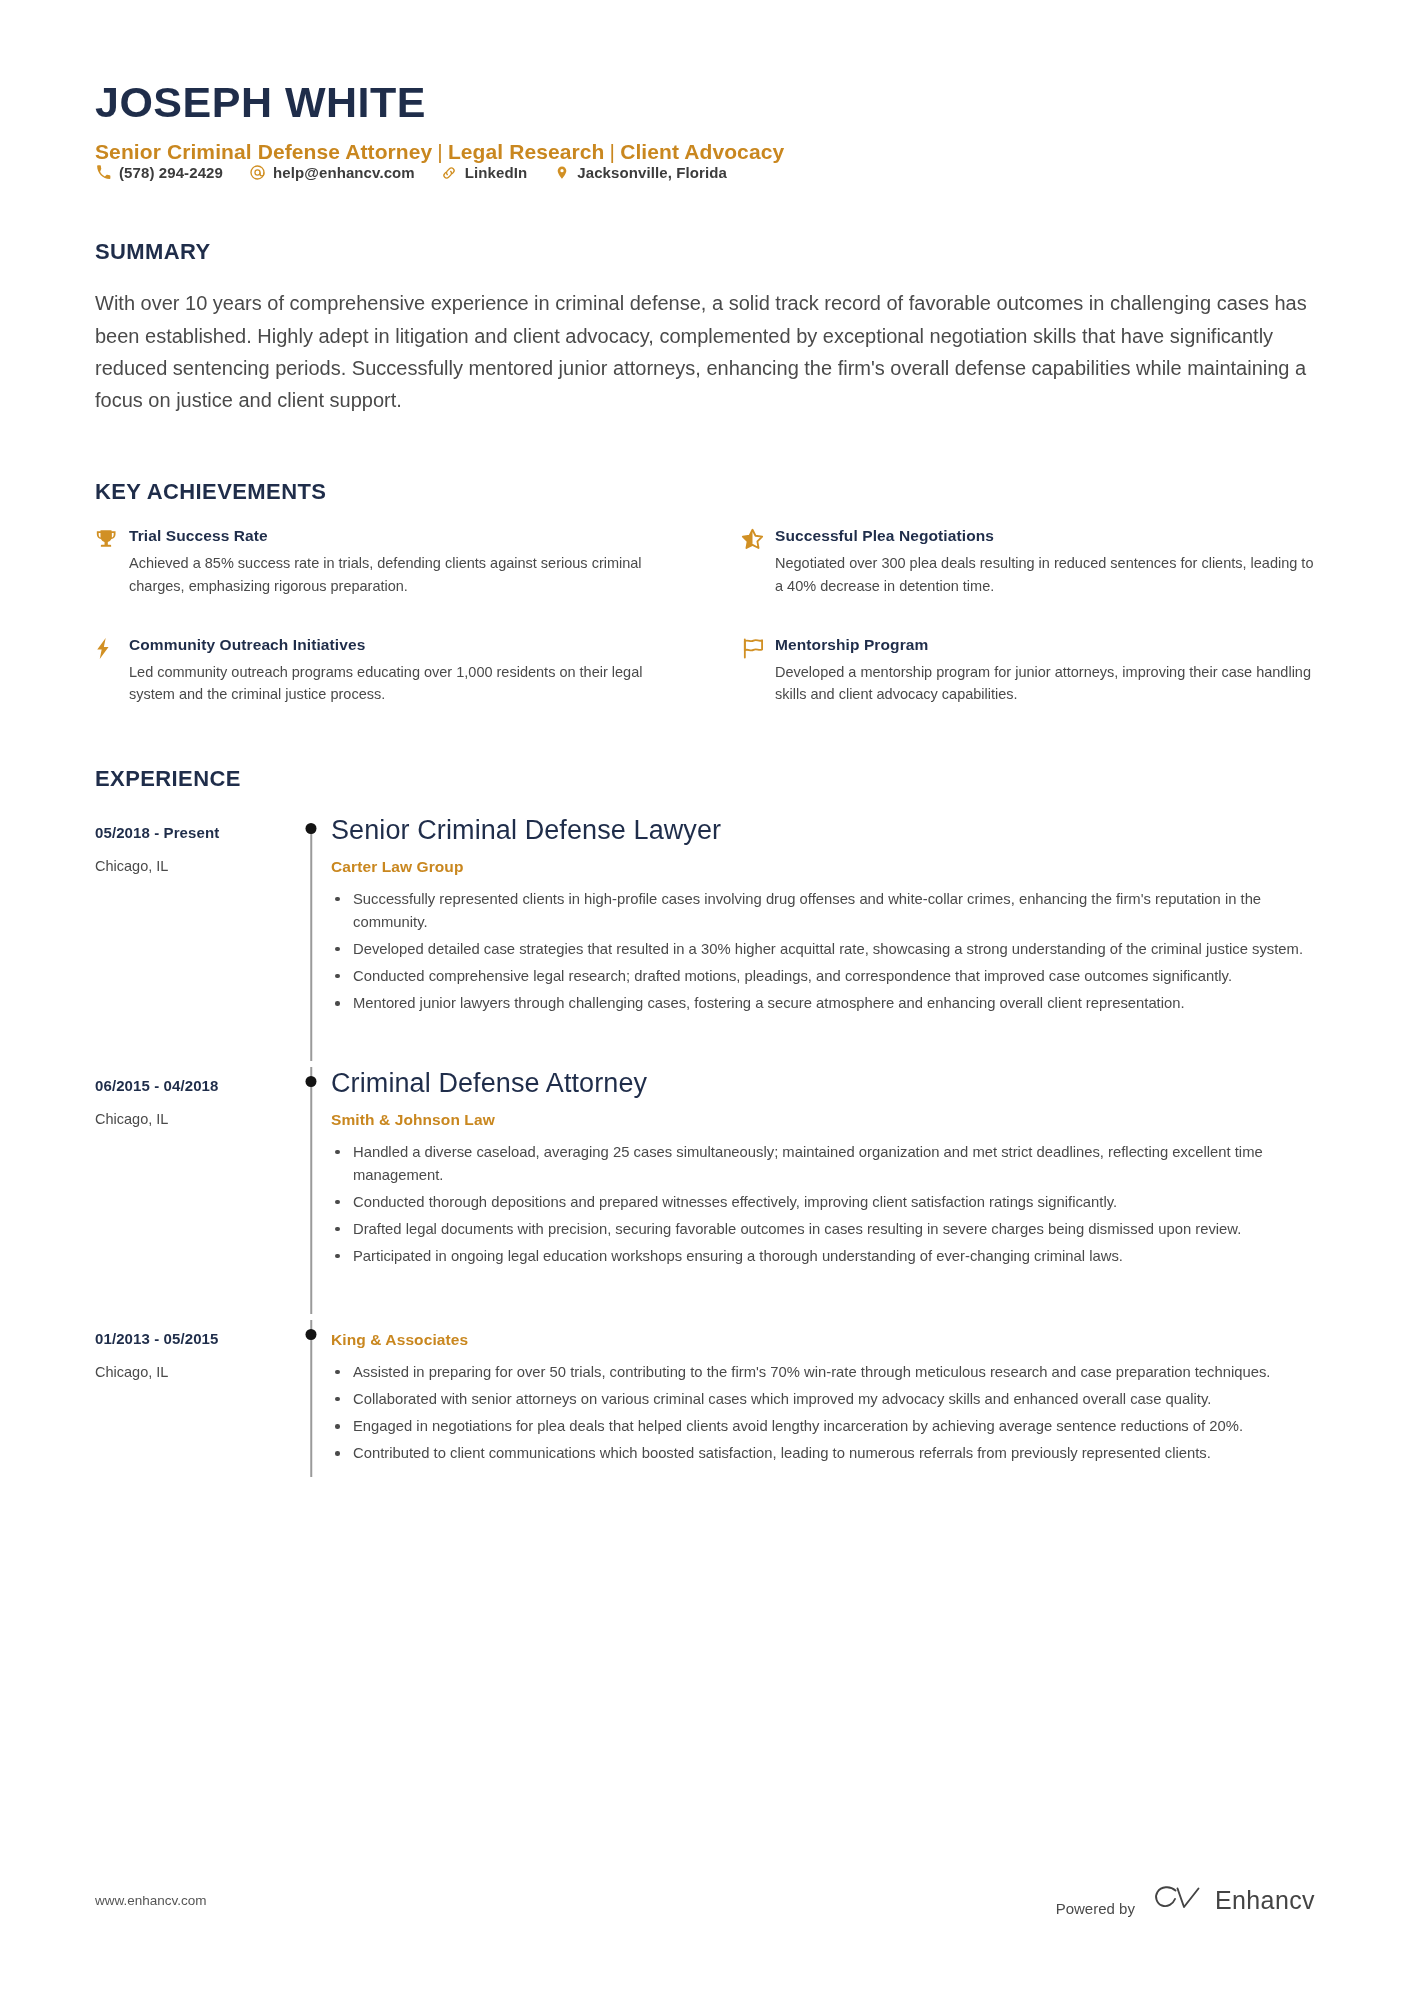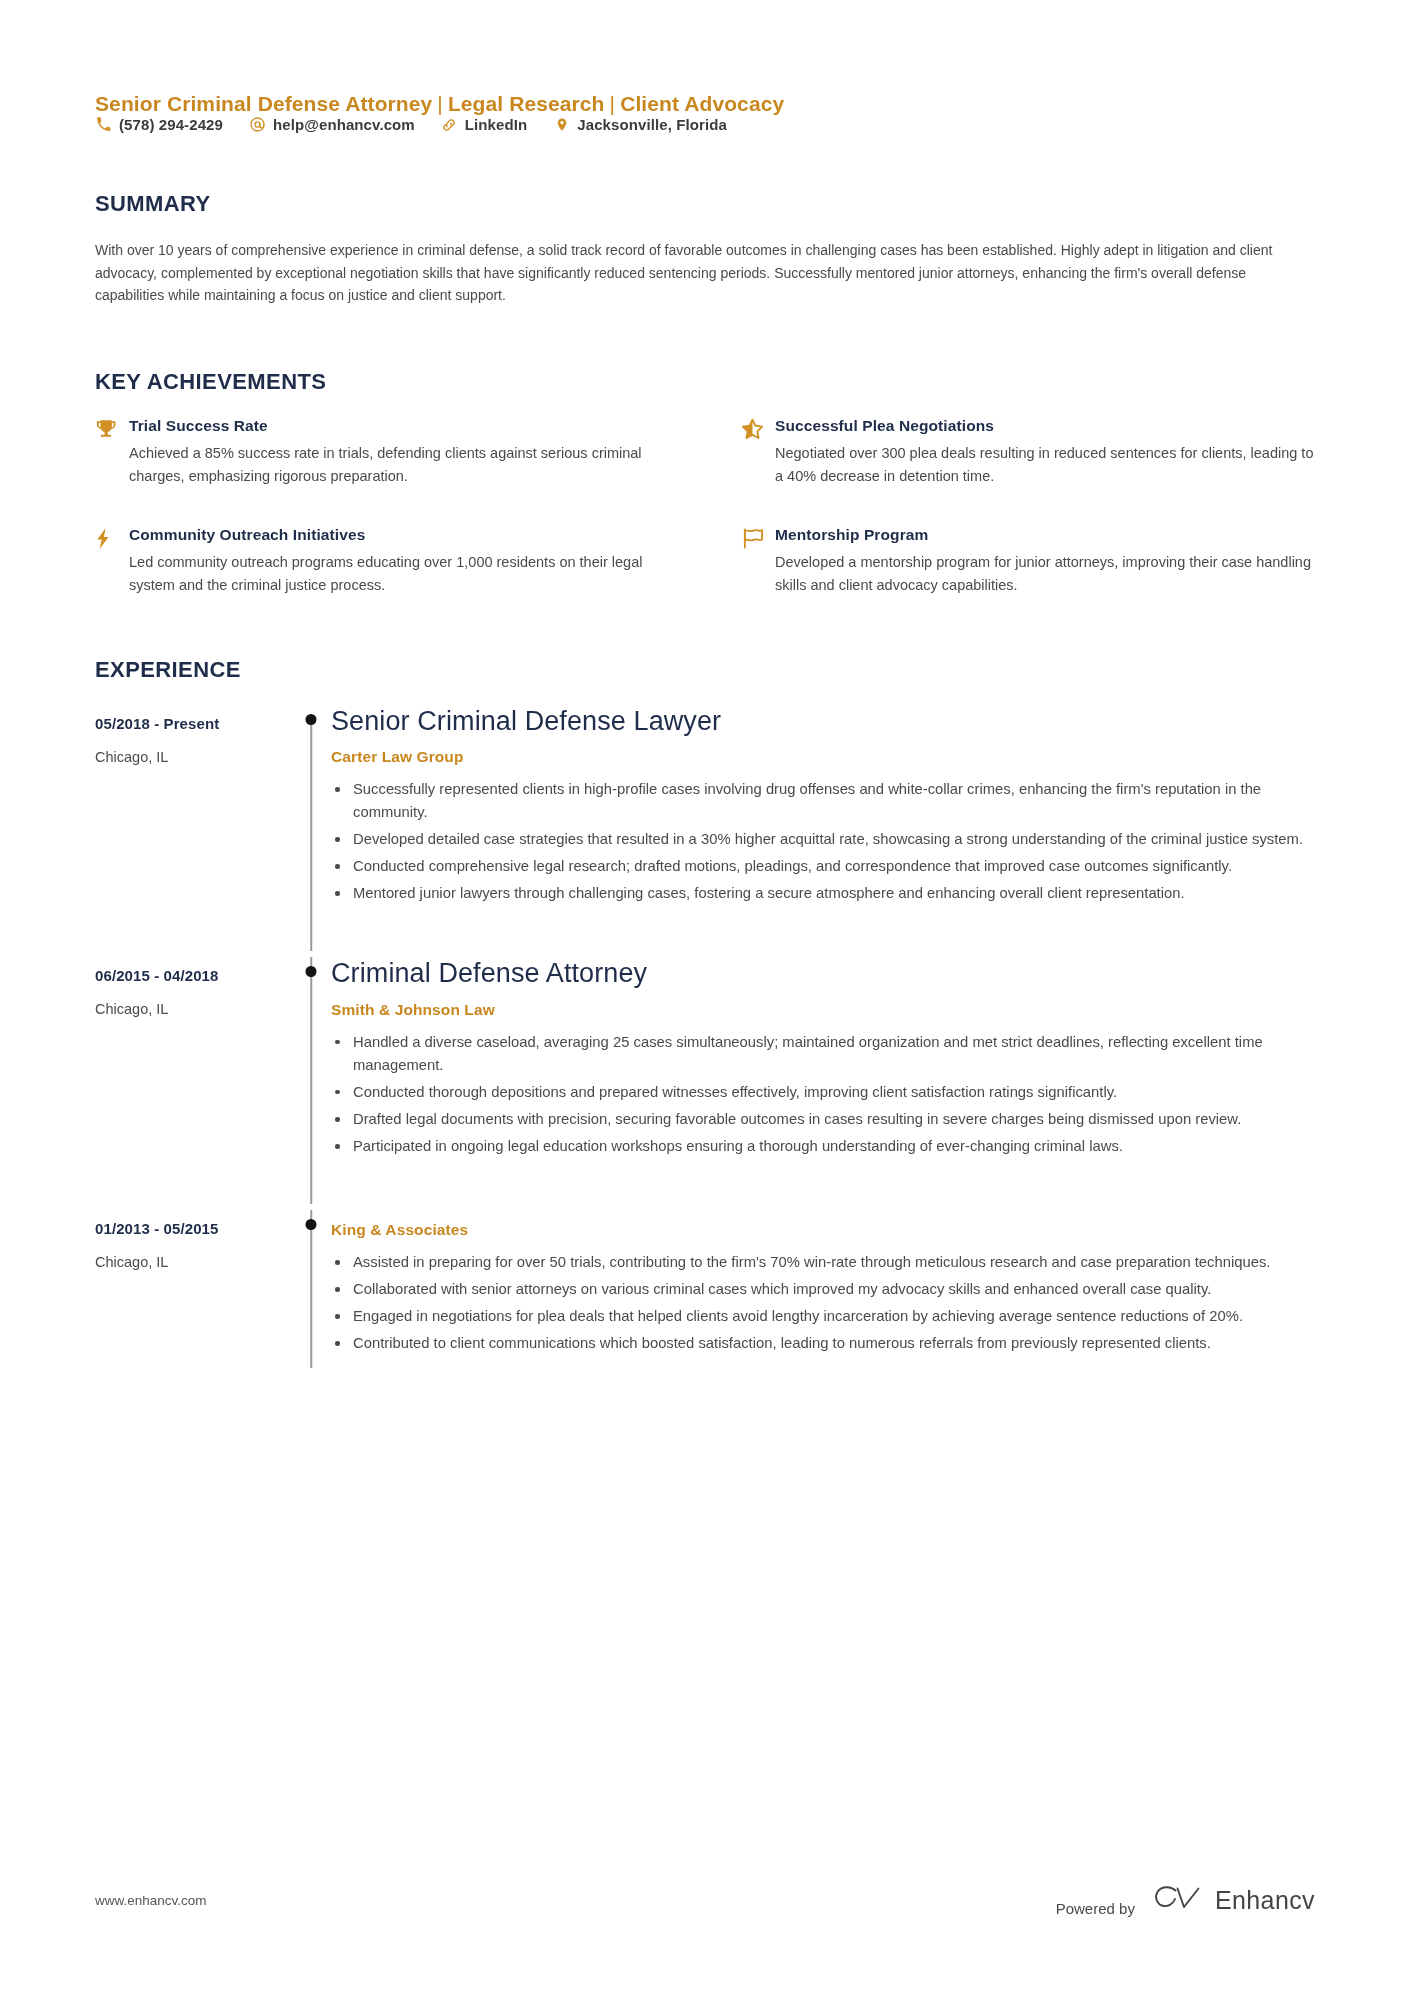--- a/index.html
+++ b/index.html
@@ -79,21 +79,21 @@
   .section { margin-top: 58px; }
   .section-title {
     font-size: 22px;
     font-weight: 700;
     letter-spacing: 0.4px;
     color: #1f2d4a;
     margin-bottom: 22px;
   }
 
   .summary-text {
-    font-size: 14px;
+    font-size: 20px;
     line-height: 1.62;
     color: #4a4a4a;
     max-width: 1215px;
   }
 
   
   .ach-section { margin-top: 62px; }
   .ach-grid {
     display: grid;
     grid-template-columns: 1fr 1fr;
@@ -256,20 +256,21 @@
     letter-spacing: 0.4px;
     font-weight: 400;
   }
 </style>
 </head>
 <body>
 
 <div class="page">
 
   <div class="header">
+    <div class="name">JOSEPH WHITE</div>
 
     <div class="headline">
       <span>Senior Criminal Defense Attorney</span><span class="sep">|</span><span>Legal Research</span><span class="sep">|</span><span>Client Advocacy</span>
     </div>
 
     <div class="contact-row">
 
       <div class="contact-item">
         <span class="contact-icon">
           <svg width="15" height="15" viewBox="0 0 24 24" fill="currentColor">

